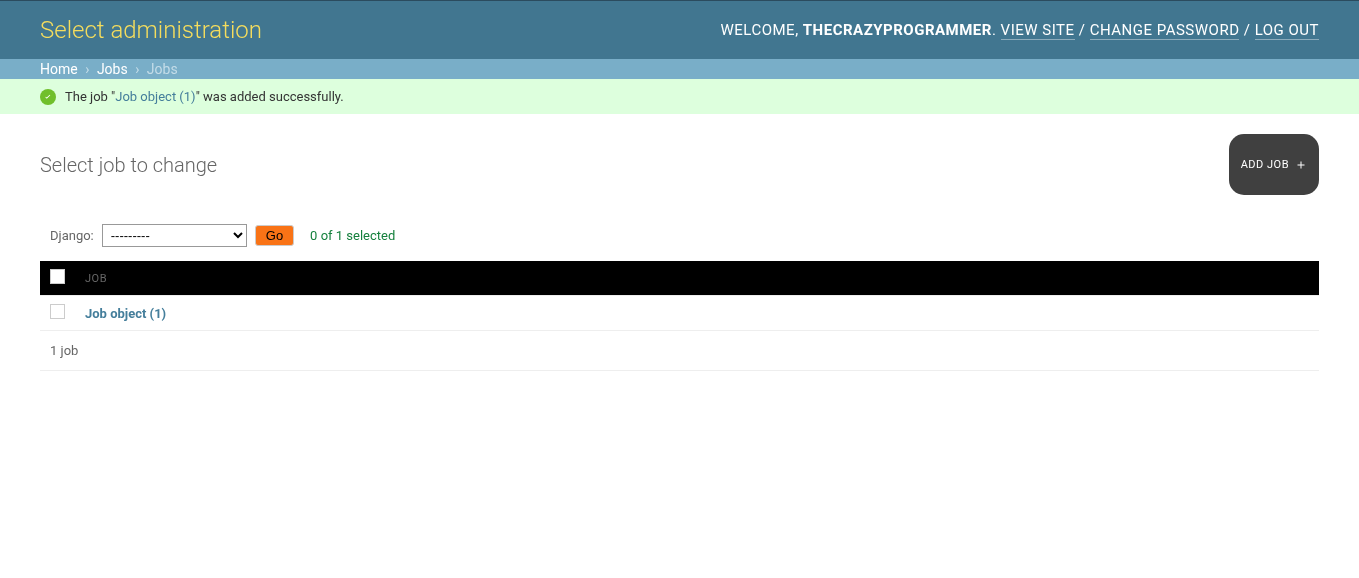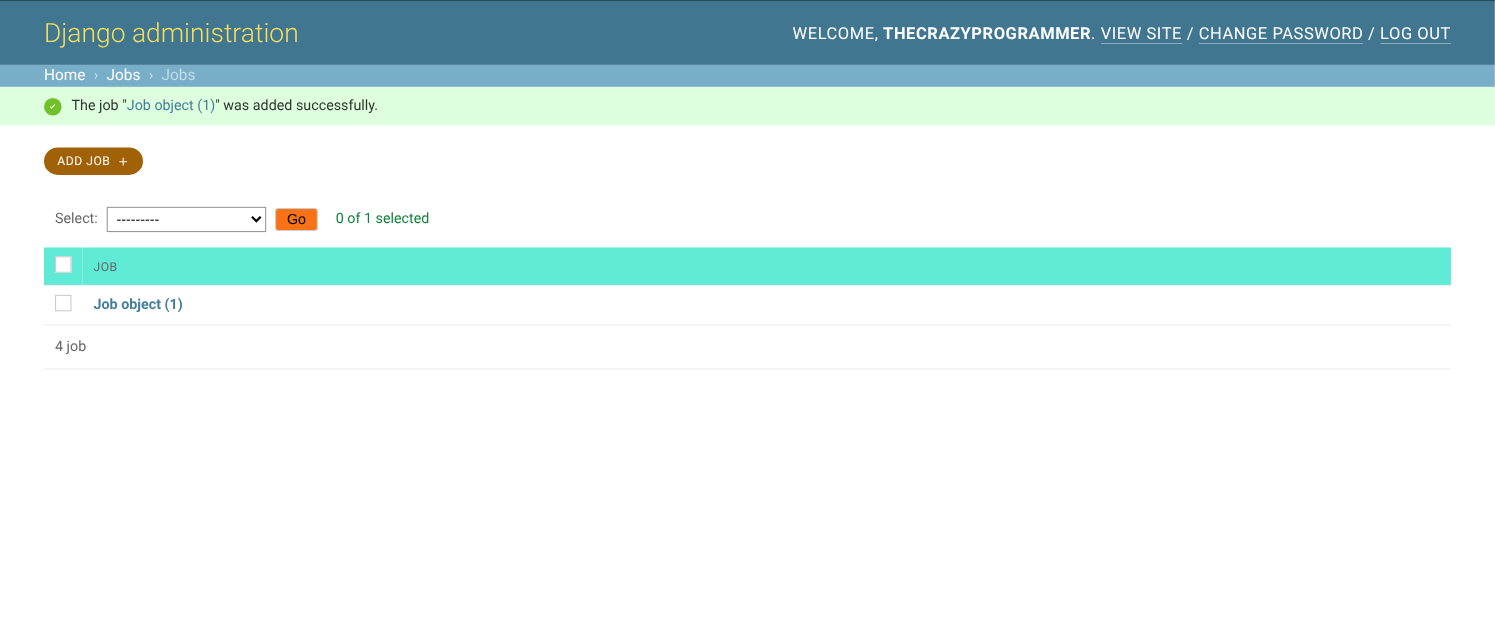--- a/index.html
+++ b/index.html
@@ -19,46 +19,46 @@
 .messagelist li { padding: 10px 10px 10px 65px; background: #dfd; color: #333; font-size: 13px; display: flex; align-items: center; position: relative; }
 .success-icon { position: absolute; left: 40px; width: 16px; height: 16px; background: #70bf2b; border-radius: 50%; display: flex; align-items: center; justify-content: center; }
 .success-icon svg { width: 10px; height: 10px; fill: #fff; }
 .messagelist a { color: #447e9b; text-decoration: none; }
 
 .content { padding: 20px 40px; }
 .content-header { display: flex; justify-content: space-between; align-items: center; margin-bottom: 25px; }
 .content-header h1 { font-size: 20px; font-weight: 300; color: #666; }
 
 .object-tools { display: flex; }
-.addlink { background: #a16207; color: #fff; text-decoration: none; font-size: 11px; text-transform: uppercase; letter-spacing: 0.5px; padding: 6px 12px; border-radius: 15px; display: flex; align-items: center; gap: 6px; }
+.addlink { background: #404040; color: #fff; text-decoration: none; font-size: 11px; text-transform: uppercase; letter-spacing: 0.5px; padding: 24px 12px; border-radius: 15px; display: flex; align-items: center; gap: 6px; }
 .addlink svg { width: 12px; height: 12px; fill: #fff; }
 
 .actions { display: flex; align-items: center; gap: 8px; margin-bottom: 10px; font-size: 13px; color: #333; padding: 4px 10px;}
 .actions label { color: #666; }
 .actions select { font-size: 13px; padding: 2px 4px; min-width: 145px; background: #fff; border: 1px solid #999; }
 .actions button { padding: 2px 10px; font-size: 13px; background: #f97316; border: 1px solid #ccc; border-radius: 3px; cursor: pointer; }
 .action-counter { color: #15803d; font-size: 13px; margin-left: 8px; }
 
 #result_list { width: 100%; border-collapse: collapse; }
-#result_list thead th { background: #5eead4; text-align: left; padding: 8px 10px; font-size: 11px; font-weight: 400; color: #666; text-transform: uppercase; letter-spacing: 0.5px; border-bottom: 1px solid #eee; }
+#result_list thead th { background: #000000; text-align: left; padding: 8px 10px; font-size: 11px; font-weight: 400; color: #666; text-transform: uppercase; letter-spacing: 0.5px; border-bottom: 1px solid #eee; }
 #result_list thead th.col-checkbox { width: 30px; }
 #result_list tbody td { padding: 8px 10px; font-size: 13px; border-bottom: 1px solid #eee; vertical-align: middle; }
 #result_list tbody td.col-checkbox { width: 30px; }
 #result_list a { color: #447e9b; text-decoration: none; font-weight: bold; }
 .checkbox-cell input { width: 16px; height: 16px; }
 
 .paginator { padding: 12px 10px; font-size: 13px; color: #666; border-bottom: 1px solid #eee; }
 
 input[type="checkbox"] { appearance: none; width: 15px; height: 15px; border: 1px solid #ccc; background: #fff; cursor: pointer; }
 </style>
 </head>
 <body>
 
 <div class="header">
-  <h1>Django administration</h1>
+  <h1>Select administration</h1>
   <div class="user-tools">
     <span>WELCOME,</span>
     <strong>THECRAZYPROGRAMMER</strong><span>. </span>
     <a href="#">VIEW SITE</a>
     <span> / </span>
     <a href="#">CHANGE PASSWORD</a>
     <span> / </span>
     <a href="#">LOG OUT</a>
   </div>
 </div>
@@ -79,32 +79,33 @@
         </svg>
     </span>
     <span>
       <span>The job "</span><a href="#">Job object (1)</a><span>" was added successfully.</span>
     </span>
   </li>
 </ul>
 
 <div class="content">
   <div class="content-header">
+    <h1>Select job to change</h1>
     <div class="object-tools">
       <a href="#" class="addlink">
         <span>ADD JOB</span>
         <svg viewBox="0 0 24 24">
             <path d="M19 13h-6v6h-2v-6H5v-2h6V5h2v6h6v2z"></path>
           </svg>
       </a>
     </div>
   </div>
 
   <div class="actions">
-    <label>Select:</label>
+    <label>Django:</label>
     <select>
       <option>---------</option>
     </select>
     <button type="button">Go</button>
     <span class="action-counter">0 of 1 selected</span>
   </div>
 
   <table id="result_list">
     <thead>
       <tr>
@@ -119,14 +120,14 @@
         <td class="col-checkbox checkbox-cell">
           <input type="checkbox" style="">
         </td>
         <td>
           <a href="#">Job object (1)</a>
         </td>
       </tr>
     </tbody>
   </table>
 
-  <p class="paginator">4 job</p>
+  <p class="paginator">1 job</p>
 </div>
 
 </body></html>

